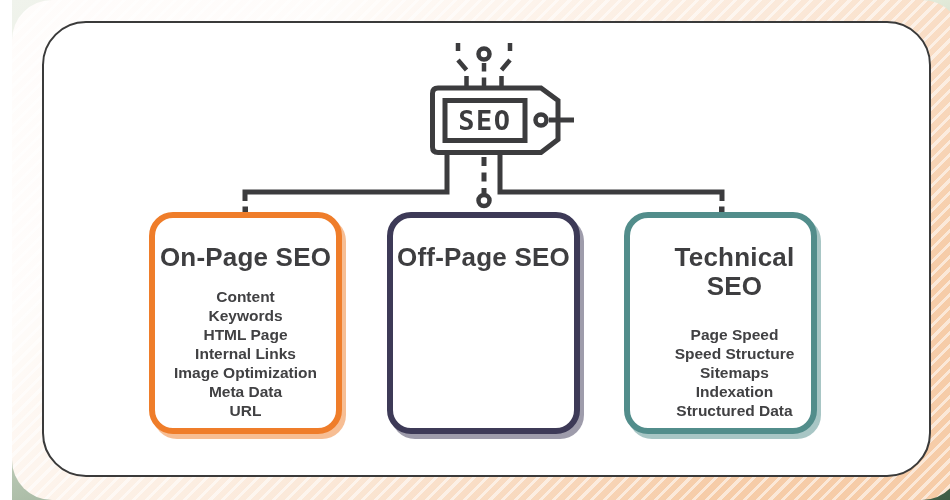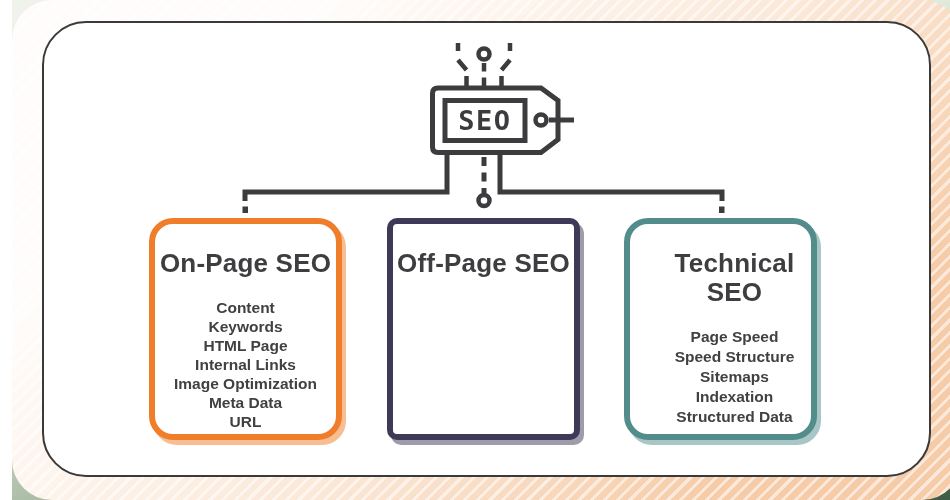--- a/index.html
+++ b/index.html
@@ -12,28 +12,28 @@
       repeating-linear-gradient(135deg, #f6cca8 0px, #f6cca8 6px, #fbe8d8 6px, #fbe8d8 9px);}
   
   .card{position:absolute;left:30px;top:21px;width:889px;height:456px;background:#ffffff;
         border:2.5px solid #3a3a3a;border-radius:44px;box-sizing:border-box;}
   .diagram-svg{position:absolute;left:0;top:0;width:950px;height:500px;}
   .ink{stroke:var(--ink,#3c3c3e);}
   .ink-fill{fill:var(--ink,#3c3c3e);}
   .tag-label{fill:var(--ink,#3c3c3e);font-family:"DejaVu Sans Mono","Liberation Mono",monospace;
              font-weight:bold;font-size:27px;letter-spacing:1.5px;}
   
-  .box{position:absolute;top:218px;width:193px;height:222px;background:#ffffff;
+  .box{position:absolute;top:212px;width:193px;height:222px;background:#ffffff;
        border:6px solid #888;border-radius:24px;box-sizing:border-box;text-align:center;
-       display:flex;flex-direction:column;gap:20px;}
+       display:flex;flex-direction:column;}
   .box-title{margin-top:25px;font-size:26px;line-height:29px;font-weight:bold;color:#3e3e40;
              letter-spacing:0.2px;}
-  .box-items{flex:1;display:flex;flex-direction:column;justify-content:space-between;padding-bottom:8px;}
+  .box-items{flex:1;display:flex;flex-direction:column;justify-content:flex-end;padding-bottom:8px;}
   .box-item{font-size:15.5px;line-height:19px;font-weight:bold;color:#414143;}
-  #box-0{left:137px;} #box-1{left:375px;border-radius:10px;} #box-2{left:612px;}
+  #box-0{left:137px;} #box-1{left:375px;} #box-2{left:612px;}
 </style>
 </head>
 <body>
 
 <div class="canvas">
   <div class="stripes"></div>
   <div class="card"></div>
 
   <svg class="diagram-svg" viewBox="0 0 950 500">
 

